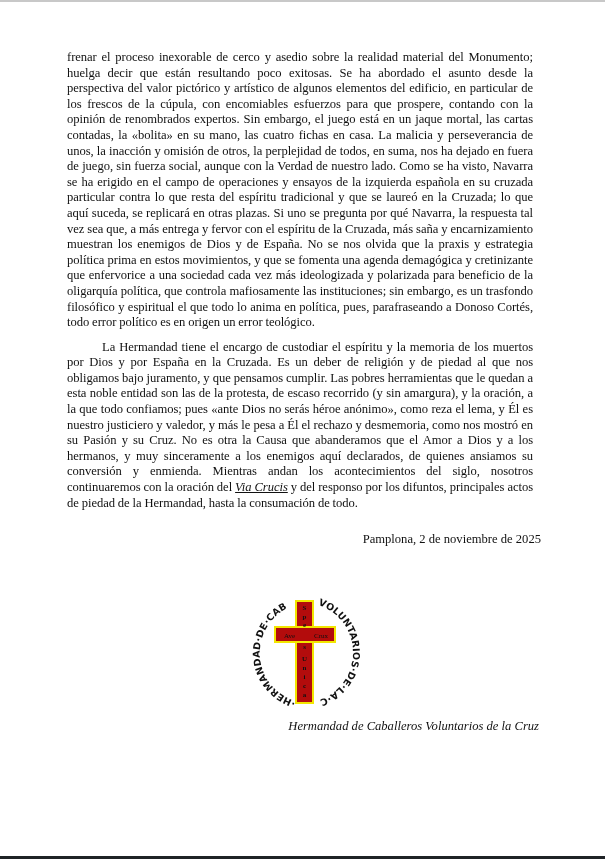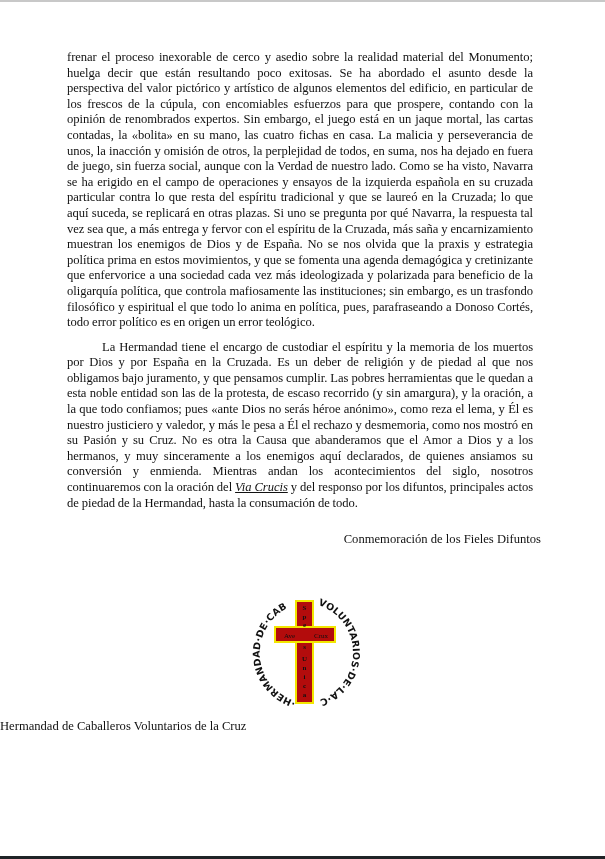--- a/index.html
+++ b/index.html
@@ -68,37 +68,38 @@
       left: 244px;
       top: 597px;
       width: 122px;
       height: 110px;
     }
     .org-name {
       position: absolute;
       left: 0;
       width: 539px;
       top: 719px;
-      text-align: left;
+      text-align: right;
+      font-style: italic;
       font-size: 12.6px;
     }
     em { font-style: italic; text-decoration: underline; }
   </style>
 </head>
 <body>
 
 <div class="top-border"></div>
 
 <div class="page">
   <p class="para">frenar el proceso inexorable de cerco y asedio sobre la realidad material del Monumento; huelga decir que están resultando poco exitosas. Se ha abordado el asunto desde la perspectiva del valor pictórico y artístico de algunos elementos del edificio, en particular de los frescos de la cúpula, con encomiables esfuerzos para que prospere, contando con la opinión de renombrados expertos. Sin embargo, el juego está en un jaque mortal, las cartas contadas, la «bolita» en su mano, las cuatro fichas en casa. La malicia y perseverancia de unos, la inacción y omisión de otros, la perplejidad de todos, en suma, nos ha dejado en fuera de juego, sin fuerza social, aunque con la Verdad de nuestro lado. Como se ha visto, Navarra se ha erigido en el campo de operaciones y ensayos de la izquierda española en su cruzada particular contra lo que resta del espíritu tradicional y que se laureó en la Cruzada; lo que aquí suceda, se replicará en otras plazas. Si uno se pregunta por qué Navarra, la respuesta tal vez sea que, a más entrega y fervor con el espíritu de la Cruzada, más saña y encarnizamiento muestran los enemigos de Dios y de España. No se nos olvida que la praxis y estrategia política prima en estos movimientos, y que se fomenta una agenda demagógica y cretinizante que enfervorice a una sociedad cada vez más ideologizada y polarizada para beneficio de la oligarquía política, que controla mafiosamente las instituciones; sin embargo, es un trasfondo filosófico y espiritual el que todo lo anima en política, pues, parafraseando a Donoso Cortés, todo error político es en origen un error teológico.</p>
   <p class="para indent"><span>La Hermandad tiene el encargo de custodiar el espíritu y la memoria de los muertos por Dios y por España en la Cruzada. Es un deber de religión y de piedad al que nos obligamos bajo juramento, y que pensamos cumplir. Las pobres herramientas que le quedan a esta noble entidad son las de la protesta, de escaso recorrido (y sin amargura), y la oración, a la que todo confiamos; pues «ante Dios no serás héroe anónimo», como reza el lema, y Él es nuestro justiciero y valedor, y más le pesa a Él el rechazo y desmemoria, como nos mostró en su Pasión y su Cruz. No es otra la Causa que abanderamos que el Amor a Dios y a los hermanos, y muy sinceramente a los enemigos aquí declarados, de quienes ansiamos su conversión y enmienda. Mientras andan los acontecimientos del siglo, nosotros continuaremos con la oración del </span><em>Via Crucis</em><span> y del responso por los difuntos, principales actos de piedad de la Hermandad, hasta la consumación de todo.</span></p>
 </div>
 
 <div class="signoff">
-  <div>Conmemoración de los Fieles Difuntos</div>
+  <div>Pamplona, 2 de noviembre de 2025</div>
 </div>
 
 <div class="logo">
   <svg width="122" height="110" viewBox="0 0 122 110">
     <defs>
       <path id="ringLeft" d="M 52 104 A 50 50 0 0 1 46 10"></path>
       <path id="ringRight" d="M 74 8 A 50 50 0 0 1 72 104"></path>
     </defs>
     <text font-family="DejaVu Sans, sans-serif" font-size="9.5" font-weight="bold" fill="#111111" letter-spacing="0.2">
       <textPath href="#ringLeft" startOffset="0">·HERMANDAD·DE·CABALLEROS</textPath>

